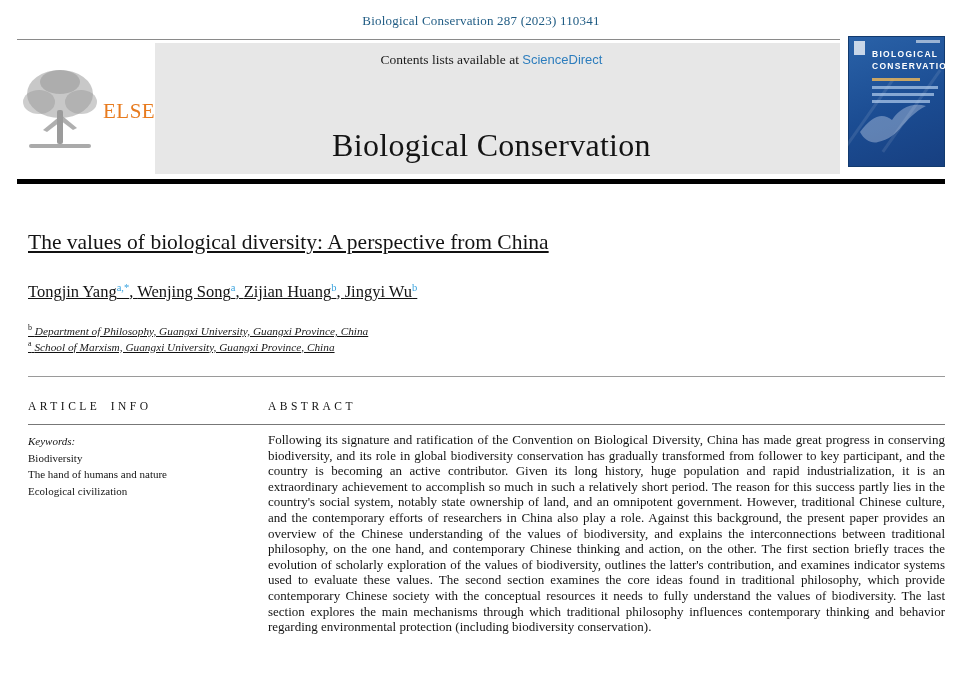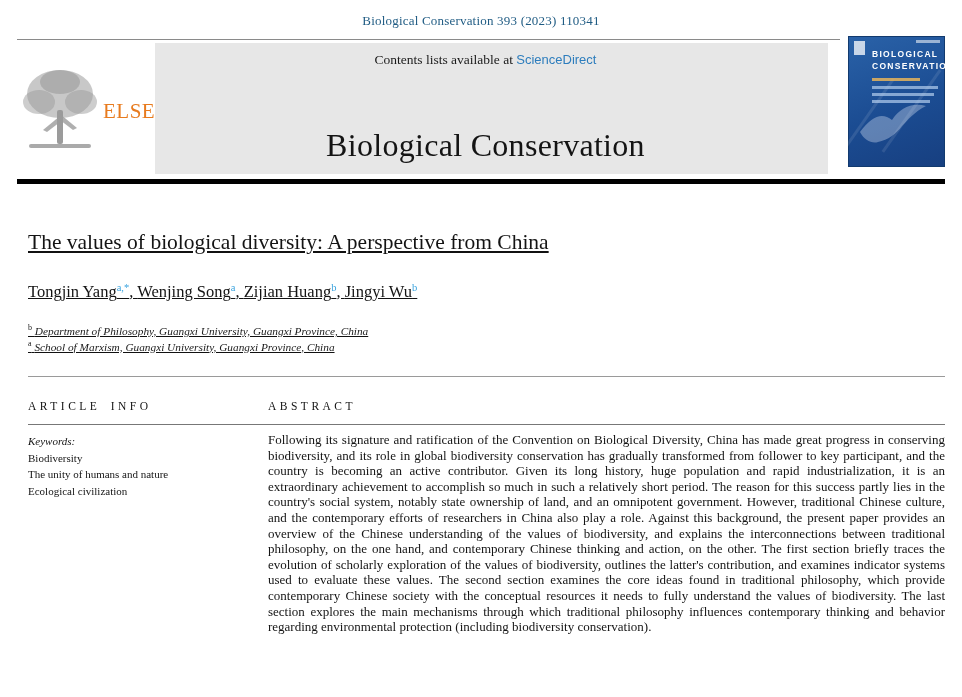--- a/index.html
+++ b/index.html
@@ -84,21 +84,21 @@
     font-family: "Liberation Sans", sans-serif;
     font-size: 13px;
     color: #222;
   }
   .homepage-url {
     color: #2e8fd4;
     text-decoration: none;
     cursor: pointer;
   }
   .cover-col {
-    width: 117px;
+    width: 105px;
     display: flex;
     justify-content: flex-end;
     align-items: flex-start;
   }
   .cover {
     position: relative;
     width: 97px;
     height: 131px;
     margin-top: -4px;
     background: linear-gradient(160deg, #2a62a8 0%, #1b4c92 55%, #173f80 100%);
@@ -227,21 +227,21 @@
     line-height: 15.6px;
     text-align: justify;
     color: #141414;
   }
 </style>
 </head>
 <body>
 
 <div class="page">
 
-  <div class="citation-line">Biological Conservation 393 (2023) 110341</div>
+  <div class="citation-line">Biological Conservation 287 (2023) 110341</div>
 
   <div class="masthead">
     <div class="mast-hairline"></div>
     <div class="mast-row">
 
       <div class="logo-col">
         <span>
           <svg width="86" height="92" viewBox="0 0 86 92">
             <g fill="#9b9b9b">
               <ellipse cx="43" cy="30" rx="33" ry="24" opacity="0.55"></ellipse>
@@ -310,21 +310,21 @@
 
   <div class="section-divider"></div>
 
   <div class="columns">
     <div class="col-left">
       <div class="col-heading">ARTICLE INFO</div>
       <div class="col-rule"></div>
       <div class="keywords">
         <div class="keywords-label">Keywords:</div>
         <div>Biodiversity</div>
-        <div>The unity of humans and nature</div>
+        <div>The hand of humans and nature</div>
         <div>Ecological civilization</div>
       </div>
     </div>
 
     <div class="col-right">
       <div class="col-heading">ABSTRACT</div>
       <div class="col-rule"></div>
       <div class="abstract-text">Following its signature and ratification of the Convention on Biological Diversity, China has made great progress in conserving biodiversity, and its role in global biodiversity conservation has gradually transformed from follower to key participant, and the country is becoming an active contributor. Given its long history, huge population and rapid industrialization, it is an extraordinary achievement to accomplish so much in such a relatively short period. The reason for this success partly lies in the country's social system, notably state ownership of land, and an omnipotent government. However, traditional Chinese culture, and the contemporary efforts of researchers in China also play a role. Against this background, the present paper provides an overview of the Chinese understanding of the values of biodiversity, and explains the interconnections between traditional philosophy, on the one hand, and contemporary Chinese thinking and action, on the other. The first section briefly traces the evolution of scholarly exploration of the values of biodiversity, outlines the latter's contribution, and examines indicator systems used to evaluate these values. The second section examines the core ideas found in traditional philosophy, which provide contemporary Chinese society with the conceptual resources it needs to fully understand the values of biodiversity. The last section explores the main mechanisms through which traditional philosophy influences contemporary thinking and behavior regarding environmental protection (including biodiversity conservation).</div>
     </div>
   </div>

